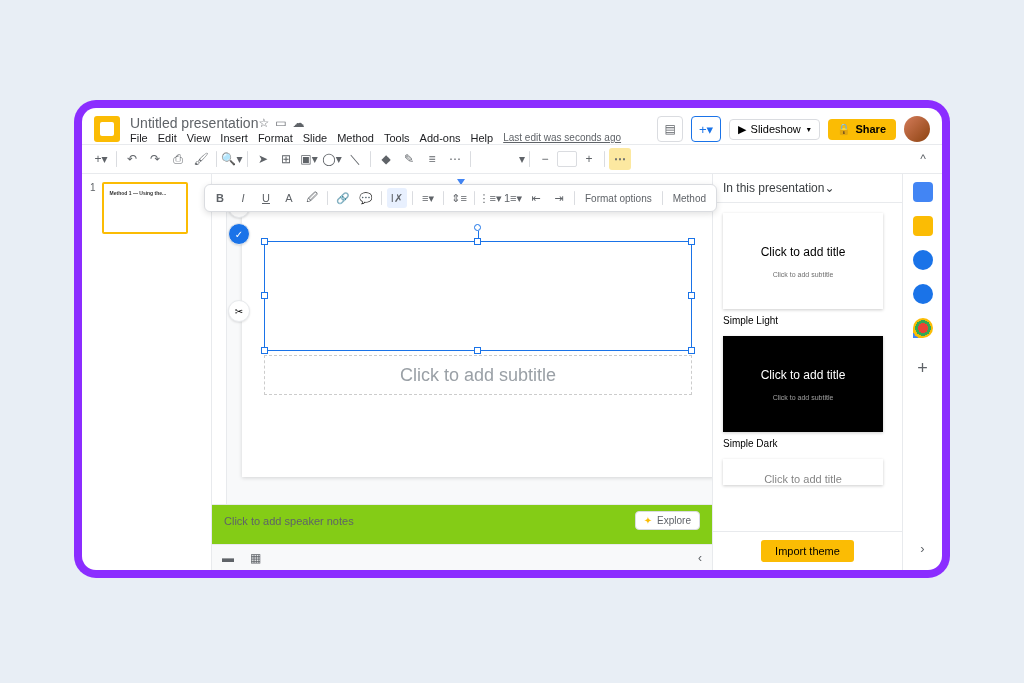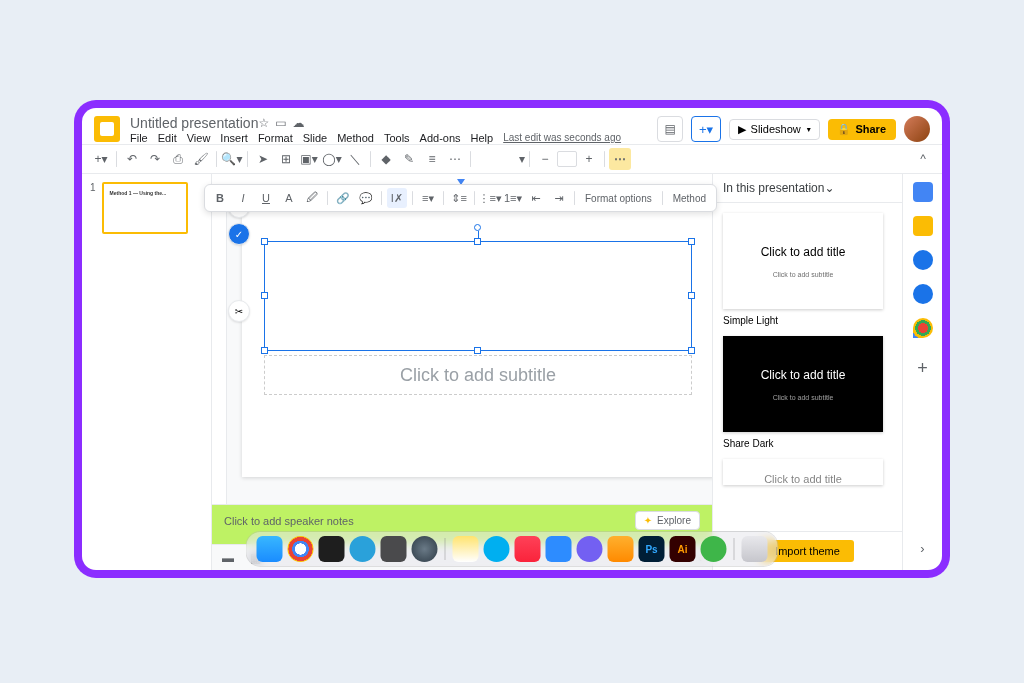--- a/index.html
+++ b/index.html
@@ -86,21 +86,21 @@
 .title-text { position:absolute; left:56px; top:18px; font-family: Georgia, 'Times New Roman', serif; font-weight:bold; font-size:21px; background:#cfcfcf; color:#111; padding:0 4px;}
 
 .subtitle { position:absolute; left:22px; top:156px; width:428px; height:40px; border:1px dashed #ccc; display:flex; align-items:center; justify-content:center; font-size:18px; color:#9aa0a6;}
 
 
 .pill-col { position:absolute; left:16px; top:22px; display:flex; flex-direction:column; gap:5px; z-index:15;}
 .pill { width:22px; height:22px; background:#fff; border:1px solid #e8eaed; border-radius:11px; box-shadow:0 1px 2px rgba(0,0,0,0.1); display:flex; align-items:center; justify-content:center; font-size:10px; cursor:pointer;}
 .pill.blue { background:#1a73e8; color:#fff; }
 
 
-.notes { background:#bef264; border-top:1px solid #e8eaed; padding:10px 12px; font-size:11px; color:#5f6368; position:relative; height:40px;}
+.notes { background:#84cc16; border-top:1px solid #e8eaed; padding:10px 12px; font-size:11px; color:#5f6368; position:relative; height:40px;}
 .explore-btn { position:absolute; right:12px; top:6px; background:#fff; border:1px solid #dadce0; border-radius:4px; padding:3px 8px; font-size:10px; display:flex; gap:5px; align-items:center; cursor:pointer;}
 .explore-btn .star{ color:#fbbc04; }
 
 
 .bottom-row { height:26px; border-top:1px solid #e8eaed; display:flex; align-items:center; padding:0 10px; gap:16px; color:#5f6368; font-size:12px;}
 
 
 .themes { width:190px; border-left:1px solid #e8eaed; display:flex; flex-direction:column; background:#fff;}
 .themes-head { display:flex; align-items:center; padding:8px 10px; border-bottom:1px solid #e8eaed; gap:6px;}
 .palette-icon{ width:16px; height:16px; border-radius:50%; background:conic-gradient(#4285f4 0 25%, #ea4335 0 50%, #fbbc04 0 75%, #34a853 0);}
@@ -296,21 +296,21 @@
         <div class="themes-body">
           <div class="theme-card light">
             <div class="tc-title">Click to add title</div>
             <div class="tc-sub">Click to add subtitle</div>
           </div>
           <span class="theme-label">Simple Light</span>
           <div class="theme-card dark">
             <div class="tc-title">Click to add title</div>
             <div class="tc-sub">Click to add subtitle</div>
           </div>
-          <span class="theme-label">Share Dark</span>
+          <span class="theme-label">Simple Dark</span>
           <div class="theme-card light" style="height:26px;justify-content:flex-end;font-size:11px;overflow:hidden;">
             <div style="border-top:2px solid #fbbc04; width:30px; margin-bottom:2px;"></div>
             <div style="opacity:0.5">Click to add title</div>
           </div>
         </div>
         <div class="import-bar">
           <div class="import-btn">Import theme</div>
         </div>
       </div>
 
@@ -318,35 +318,15 @@
         <div class="ri cal"></div>
         <div class="ri keep"></div>
         <div class="ri tasks"></div>
         <div class="ri contacts"></div>
         <div class="ri maps"></div>
         <div class="plus">+</div>
         <div class="chev-btm">›</div>
       </div>
     </div>
 
-    <div class="dock">
-      <div class="app" style="background:linear-gradient(#38b7ff,#1a8cff);"></div>
-      <div class="app" style="background:radial-gradient(circle at 50% 50%,#fff 30%,#4285f4 31% 45%, #ea4335 46% 65%, #fbbc04 66% 80%, #34a853 81%);border-radius:50%;"></div>
-      <div class="app" style="background:#1e1e1e;"></div>
-      <div class="app" style="background:#2aa1da;border-radius:50%;"></div>
-      <div class="app" style="background:#4a4a4c;"></div>
-      <div class="app" style="background:radial-gradient(circle,#6a7a87,#2d3a45);border-radius:50%;"></div>
-      <div class="sep-d"></div>
-      <div class="app" style="background:linear-gradient(#ffe36e,#fff);"></div>
-      <div class="app" style="background:#00aff0;border-radius:50%;"></div>
-      <div class="app" style="background:linear-gradient(#ff4158,#fa233b);"></div>
-      <div class="app" style="background:#2d8cff;"></div>
-      <div class="app" style="background:#7360f2;border-radius:50%;"></div>
-      <div class="app" style="background:linear-gradient(#ffb02e,#ff8a00);"></div>
-      <div class="app" style="background:#001e36;color:#31a8ff;font-size:10px;font-weight:bold;display:flex;align-items:center;justify-content:center;">Ps</div>
-      <div class="app" style="background:#330000;color:#ff9a00;font-size:10px;font-weight:bold;display:flex;align-items:center;justify-content:center;">Ai</div>
-      <div class="app" style="background:#3eb649;border-radius:50%;"></div>
-      <div class="sep-d"></div>
-      <div class="app" style="background:linear-gradient(#e8e8ec,#c6c6cc);"></div>
-    </div>
 
   </div>
 </div>
 
 </body></html>

